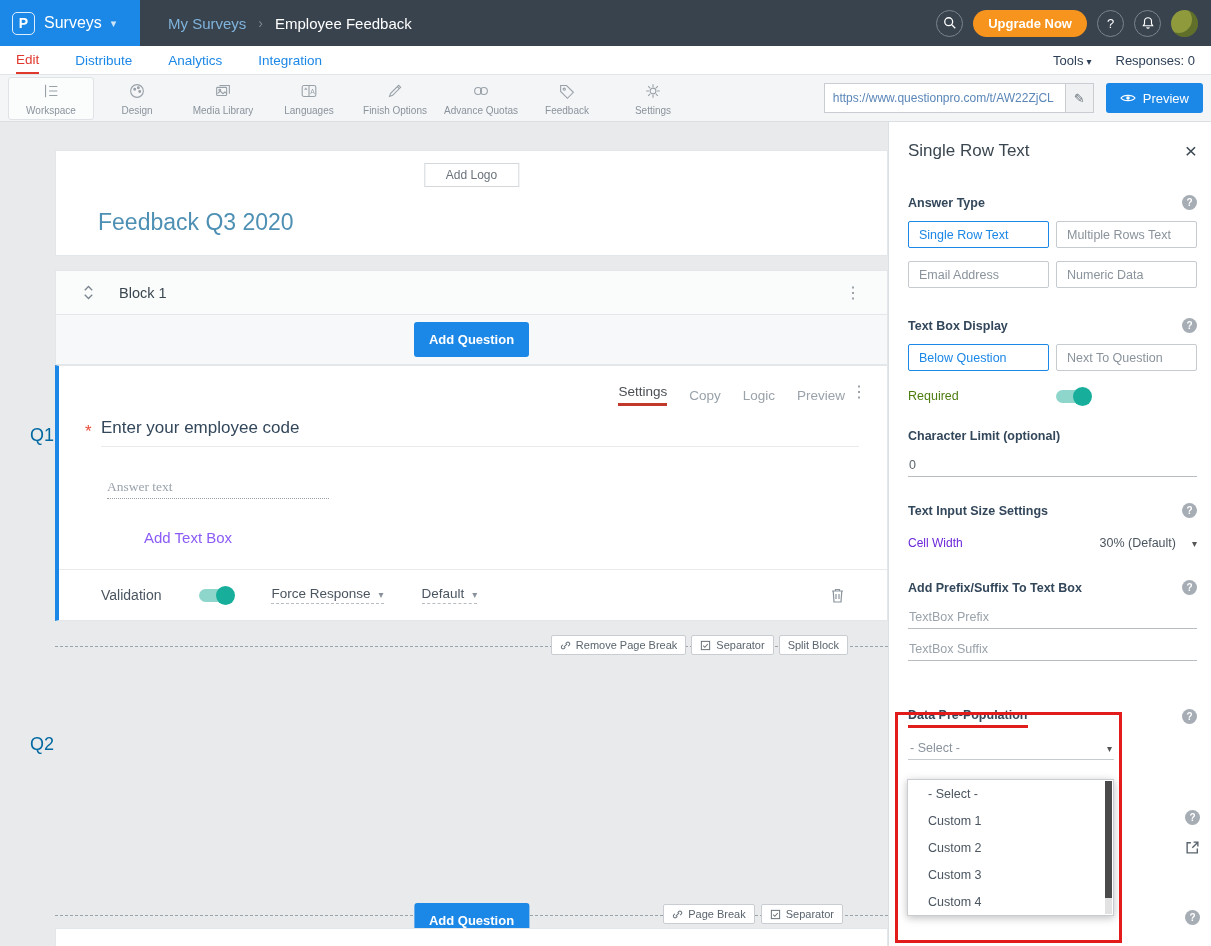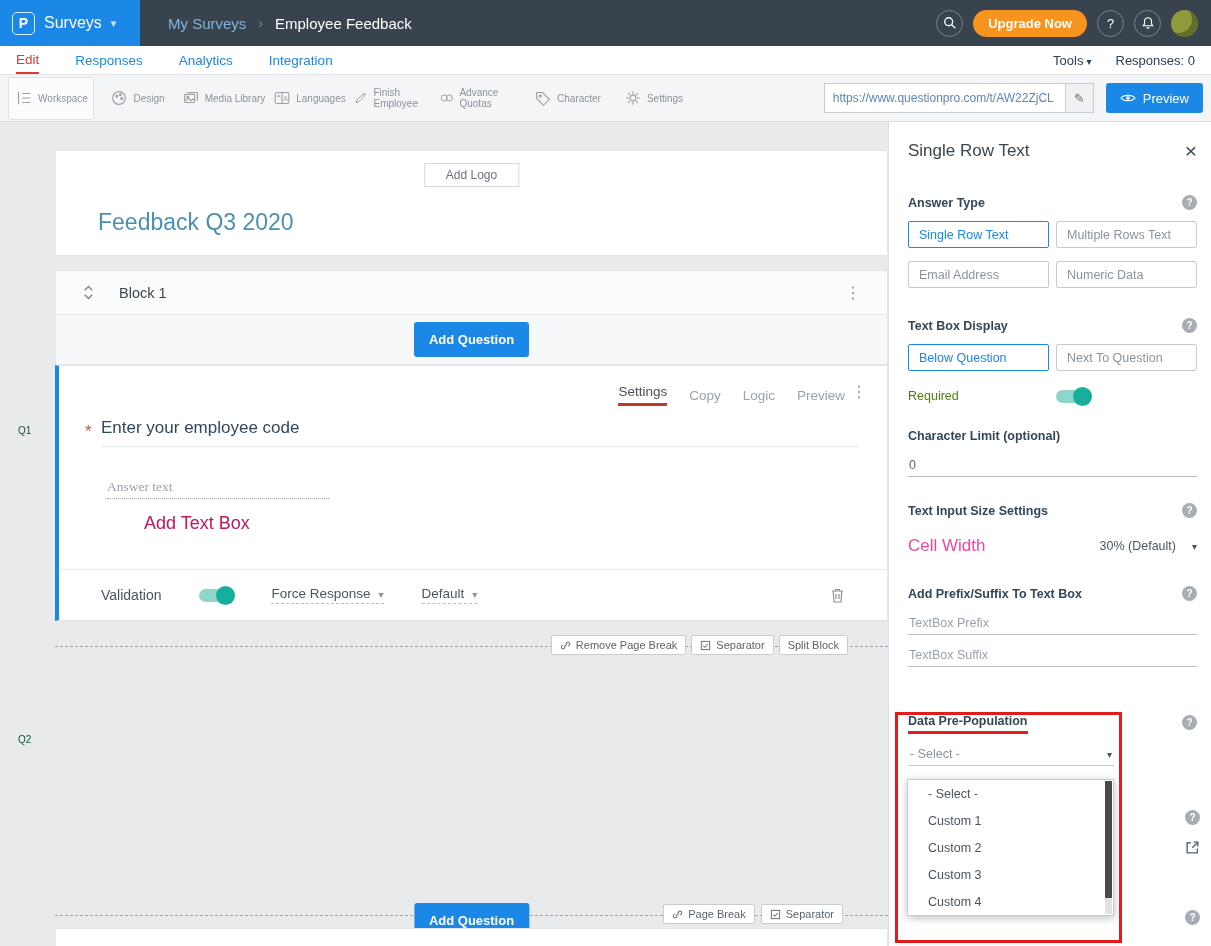--- a/index.html
+++ b/index.html
@@ -23,32 +23,32 @@
 
   
   .navbar{position:absolute;top:46px;left:0;width:1211px;height:29px;background:#fff;border-bottom:1px solid #E2E5E8;display:flex;align-items:center;padding:0 16px;z-index:4}
   .nav-tab{font-size:13.5px;color:#1B87E6;margin-right:36px;cursor:pointer;height:100%;display:flex;align-items:center}
   .nav-tab.active{color:#E0382D;border-bottom:2px solid #E0382D}
   .nav-right{margin-left:auto;display:flex;align-items:center;gap:24px;font-size:13px;color:#2E4057}
   .nav-right .caret{font-size:10px;color:#2E4057;margin-left:3px}
 
   
   .toolbar{position:absolute;top:75px;left:0;width:1211px;height:47px;background:#F4F5F7;border-bottom:1px solid #DCDFE2;display:flex;align-items:center;padding:0 8px;z-index:4}
-  .tool-item{width:86px;height:43px;display:flex;flex-direction:row;align-items:center;justify-content:center;gap:4px;color:#8A939C;font-size:10px;cursor:pointer}
+  .tool-item{width:86px;height:43px;display:flex;flex-direction:column;align-items:center;justify-content:center;gap:4px;color:#8A939C;font-size:10px;cursor:pointer}
   .tool-item.active{background:#FBFCFC;border:1px solid #E0E3E6;border-radius:3px}
   .tool-item svg{stroke:#99A1A8;fill:none;stroke-width:1.2}
   .url-wrap{margin-left:auto;display:flex;align-items:center}
   .url-box{display:flex;align-items:center;height:30px;border:1px solid #C9CDD2;background:#fff}
   .url-box input{width:240px;height:28px;border:none;outline:none;padding:0 8px;font-size:12px;color:#5A86B8;font-family:"Liberation Sans",sans-serif}
   .url-edit{width:28px;height:28px;background:#EFF1F2;border-left:1px solid #C9CDD2;display:flex;align-items:center;justify-content:center;color:#6A737C;font-size:13px;cursor:pointer}
   .preview-btn{margin-left:12px;height:30px;background:#1B87E6;color:#fff;border:none;border-radius:3px;font-size:13px;display:flex;align-items:center;gap:7px;padding:0 14px;cursor:pointer}
 
   
   .content{position:absolute;top:122px;left:0;width:1211px;height:824px;background:#E8EAEC}
-  .qlabel{position:absolute;left:18px;font-size:10px;color:#14532d}
+  .qlabel{position:absolute;left:30px;font-size:18px;color:#0369a1}
   .card{background:#fff;border:1px solid #E4E7E9;position:absolute;left:55px;width:833px}
 
   .title-card{top:28px;height:106px}
   .add-logo-btn{position:absolute;left:50%;transform:translateX(-50%);top:12px;border:1px solid #D5D8DB;background:#fff;padding:4px 21px;font-size:12px;color:#6A737C;cursor:pointer}
   .survey-title{position:absolute;left:42px;top:58px;font-size:23px;color:#4E90B4}
 
   .block-header{top:148px;height:45px;background:#FAFBFB;display:flex;align-items:center;padding:0 26px}
   .block-name{margin-left:24px;font-size:14.5px;color:#3A4650}
   .block-kebab{margin-left:auto;color:#8A939C;font-size:16px;cursor:pointer}
 
@@ -58,21 +58,21 @@
   .q1-card{top:243px;height:256px;border-left:4px solid #1B87E6}
   .q-tabs{position:absolute;right:42px;top:18px;display:flex;align-items:center;gap:22px;font-size:13.5px;color:#9AA2AA}
   .q-tab{cursor:pointer}
   .q-tab.active{color:#4A4F55;border-bottom:3px solid #C0392B;padding-bottom:4px}
   .q-kebab{position:absolute;right:20px;top:16px;color:#8A939C;font-size:16px;cursor:pointer}
   .q1-required{position:absolute;left:26px;top:56px;color:#E74C3C;font-size:17px}
   .q1-text{position:absolute;left:42px;top:52px;font-size:17px;color:#33475B}
   .q1-underline{position:absolute;left:42px;right:28px;top:80px;border-bottom:1px solid #E8EAEC}
   .answer-input{position:absolute;left:48px;top:110px;width:222px;border:none;border-bottom:1px dotted #9AA2AA;background:transparent;outline:none;font-size:13.5px;color:#5A646E;padding:3px 0;font-family:Liberation Serif, serif}
   .answer-input::placeholder{color:#9AA2AA}
-  .add-textbox-link{position:absolute;left:85px;top:147px;font-size:18px;color:#be185d;cursor:pointer}
+  .add-textbox-link{position:absolute;left:85px;top:163px;font-size:15px;color:#8b5cf6;cursor:pointer}
   .q1-footer{position:absolute;left:0;right:0;bottom:0;height:51px;border-top:1px solid #E8EAEC;display:flex;align-items:center;padding:0 42px;gap:38px}
   .val-label{font-size:14px;color:#4A5560}
   .toggle{width:34px;height:13px;background:#8ED6CB;border-radius:7px;position:relative;cursor:pointer}
   .toggle::after{content:"";position:absolute;right:-2px;top:-3px;width:19px;height:19px;border-radius:50%;background:#17AF9B}
   .dd-trigger{font-size:13.5px;color:#4A5560;border-bottom:1px dashed #B7BDC2;padding-bottom:2px;cursor:pointer}
   .dd-trigger .caret{color:#8A939C;font-size:10px;margin-left:8px}
   .trash{margin-left:auto;cursor:pointer;display:flex}
 
   .pb-row{position:absolute;left:55px;top:513px;width:833px;height:24px}
   .pb-row .dash{position:absolute;left:0;right:0;top:11px;border-top:1px dashed #9AA2AA}
@@ -101,21 +101,21 @@
   .sec-label{font-size:12.5px;font-weight:bold;color:#33475B}
   .help-dot{width:15px;height:15px;border-radius:50%;background:#A6ADB4;color:#fff;font-size:10px;font-weight:bold;display:flex;align-items:center;justify-content:center;cursor:pointer}
   .opt-grid{display:grid;grid-template-columns:1fr 1fr;gap:13px 7px}
   .opt-btn{height:27px;border:1px solid #C6CBD0;border-radius:2px;background:#fff;font-size:12.5px;color:#8A939C;display:flex;align-items:center;padding:0 10px;cursor:pointer;font-family:"Liberation Sans",sans-serif}
   .opt-btn.selected{border-color:#1B87E6;color:#1B87E6}
   .required-row{display:flex;align-items:center;margin-top:18px}
   .required-row .req-label{font-size:12.5px;color:#4d7c0f;width:148px}
   .panel-input{width:100%;border:none;border-bottom:1px solid #B8BDC2;outline:none;font-size:12.5px;color:#5A646E;padding:4px 1px;background:transparent;font-family:"Liberation Sans",sans-serif}
   .panel-input::placeholder{color:#9AA2AA}
   .cellw-row{display:flex;align-items:center;margin-top:18px}
-  .cellw-label{font-size:17px;color:#ec4899}
+  .cellw-label{font-size:12px;color:#6d28d9}
   .cellw-val{margin-left:auto;font-size:12.5px;color:#4A5560;cursor:pointer}
   .cellw-row .caret{margin-left:16px;color:#555;font-size:10px;cursor:pointer}
   .mt26{margin-top:26px}
   .mt30{margin-top:30px}
   .mt28{margin-top:44px}
   .red-underline{height:3px;background:#E01E1E;width:120px;margin-top:2px}
   .select-row{width:206px;display:flex;align-items:center;border-bottom:1px solid #C6CBD0;padding:4px 2px;margin-top:9px;cursor:pointer}
   .select-row .sel-text{font-size:12.5px;color:#8A939C}
   .select-row .caret{margin-left:auto;color:#555;font-size:10px}
   .dropdown{position:absolute;left:18px;top:657px;width:207px;background:#fff;border:1px solid #C9CDD1;box-shadow:0 2px 8px rgba(0,0,0,.25);z-index:20}
@@ -161,21 +161,21 @@
           <path d="M8 2a4 4 0 0 0-4 4v3l-1.3 2.2h10.6L12 9V6a4 4 0 0 0-4-4z" fill="none" stroke="#fff" stroke-width="1.3"></path>
           <path d="M6.5 12.8a1.6 1.6 0 0 0 3 0" fill="none" stroke="#fff" stroke-width="1.3"></path>
         </svg>
     </div>
     <div class="avatar"></div>
   </div>
 </div>
 
 <div class="navbar">
   <div class="nav-tab active">Edit</div>
-  <div class="nav-tab">Responses</div>
+  <div class="nav-tab">Distribute</div>
   <div class="nav-tab">Analytics</div>
   <div class="nav-tab">Integration</div>
   <div class="nav-right">
     <span><span>Tools</span><span class="caret">▾</span></span>
     <span>Responses: 0</span>
   </div>
 </div>
 
 <div class="toolbar">
   <div class="tool-item active">
@@ -208,35 +208,35 @@
         <path d="M11 5v12M6 9h3M7.5 7.5v1.5"></path>
         <text x="14.8" y="14" font-size="7.5" text-anchor="middle" fill="#99A1A8" stroke="none" font-family="Liberation Sans, sans-serif">A</text>
       </svg>
     <span>Languages</span>
   </div>
   <div class="tool-item">
     <svg width="20" height="20" viewBox="0 0 22 22">
         <path d="M5 17l1.2-3.4L15 4.8l2.2 2.2-8.8 8.8L5 17z"></path>
         <path d="M13.5 6.3l2.2 2.2"></path>
       </svg>
-    <span>Finish Employee</span>
+    <span>Finish Options</span>
   </div>
   <div class="tool-item">
     <svg width="20" height="20" viewBox="0 0 22 22">
         <circle cx="7.8" cy="11" r="3.8"></circle>
         <circle cx="14.2" cy="11" r="3.8"></circle>
       </svg>
     <span>Advance Quotas</span>
   </div>
   <div class="tool-item">
     <svg width="20" height="20" viewBox="0 0 22 22">
         <path d="M4 5h6.5l7.5 7.5-6.5 6.5L4 11.5z"></path>
         <circle cx="8" cy="9" r="1.2"></circle>
       </svg>
-    <span>Character</span>
+    <span>Feedback</span>
   </div>
   <div class="tool-item">
     <svg width="20" height="20" viewBox="0 0 22 22">
         <circle cx="11" cy="11" r="3.2"></circle>
         <path d="M11 3.5v3M11 15.5v3M3.5 11h3M15.5 11h3M5.7 5.7l2.1 2.1M14.2 14.2l2.1 2.1M16.3 5.7l-2.1 2.1M7.8 14.2l-2.1 2.1"></path>
       </svg>
     <span>Settings</span>
   </div>
   <div class="url-wrap">
     <div class="url-box">

